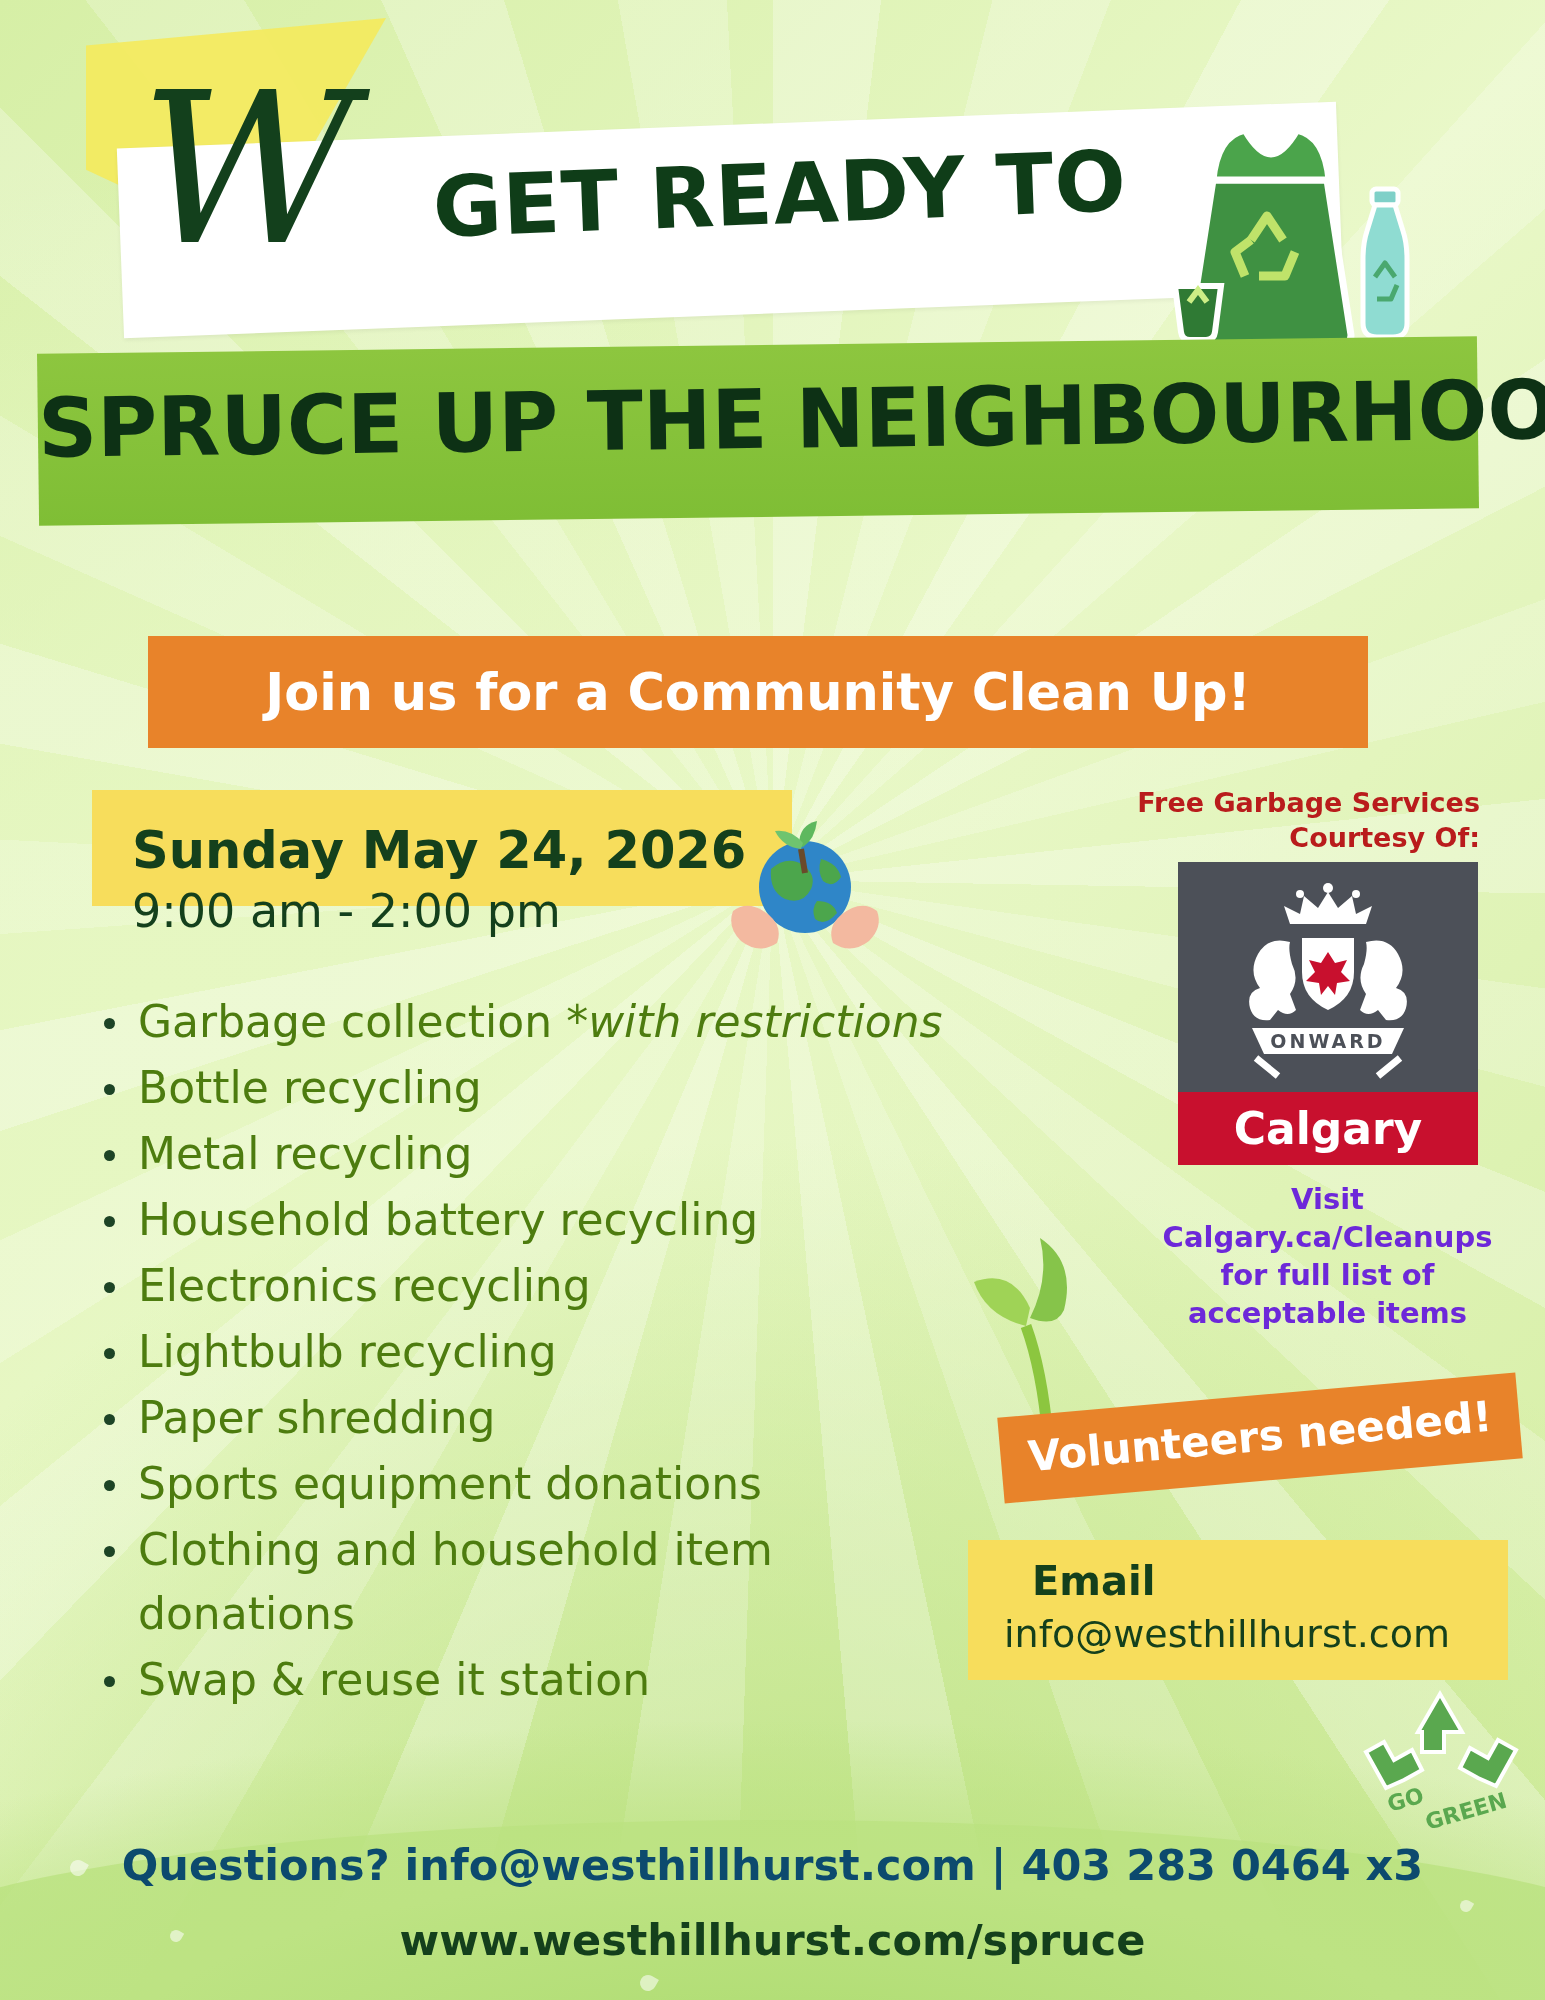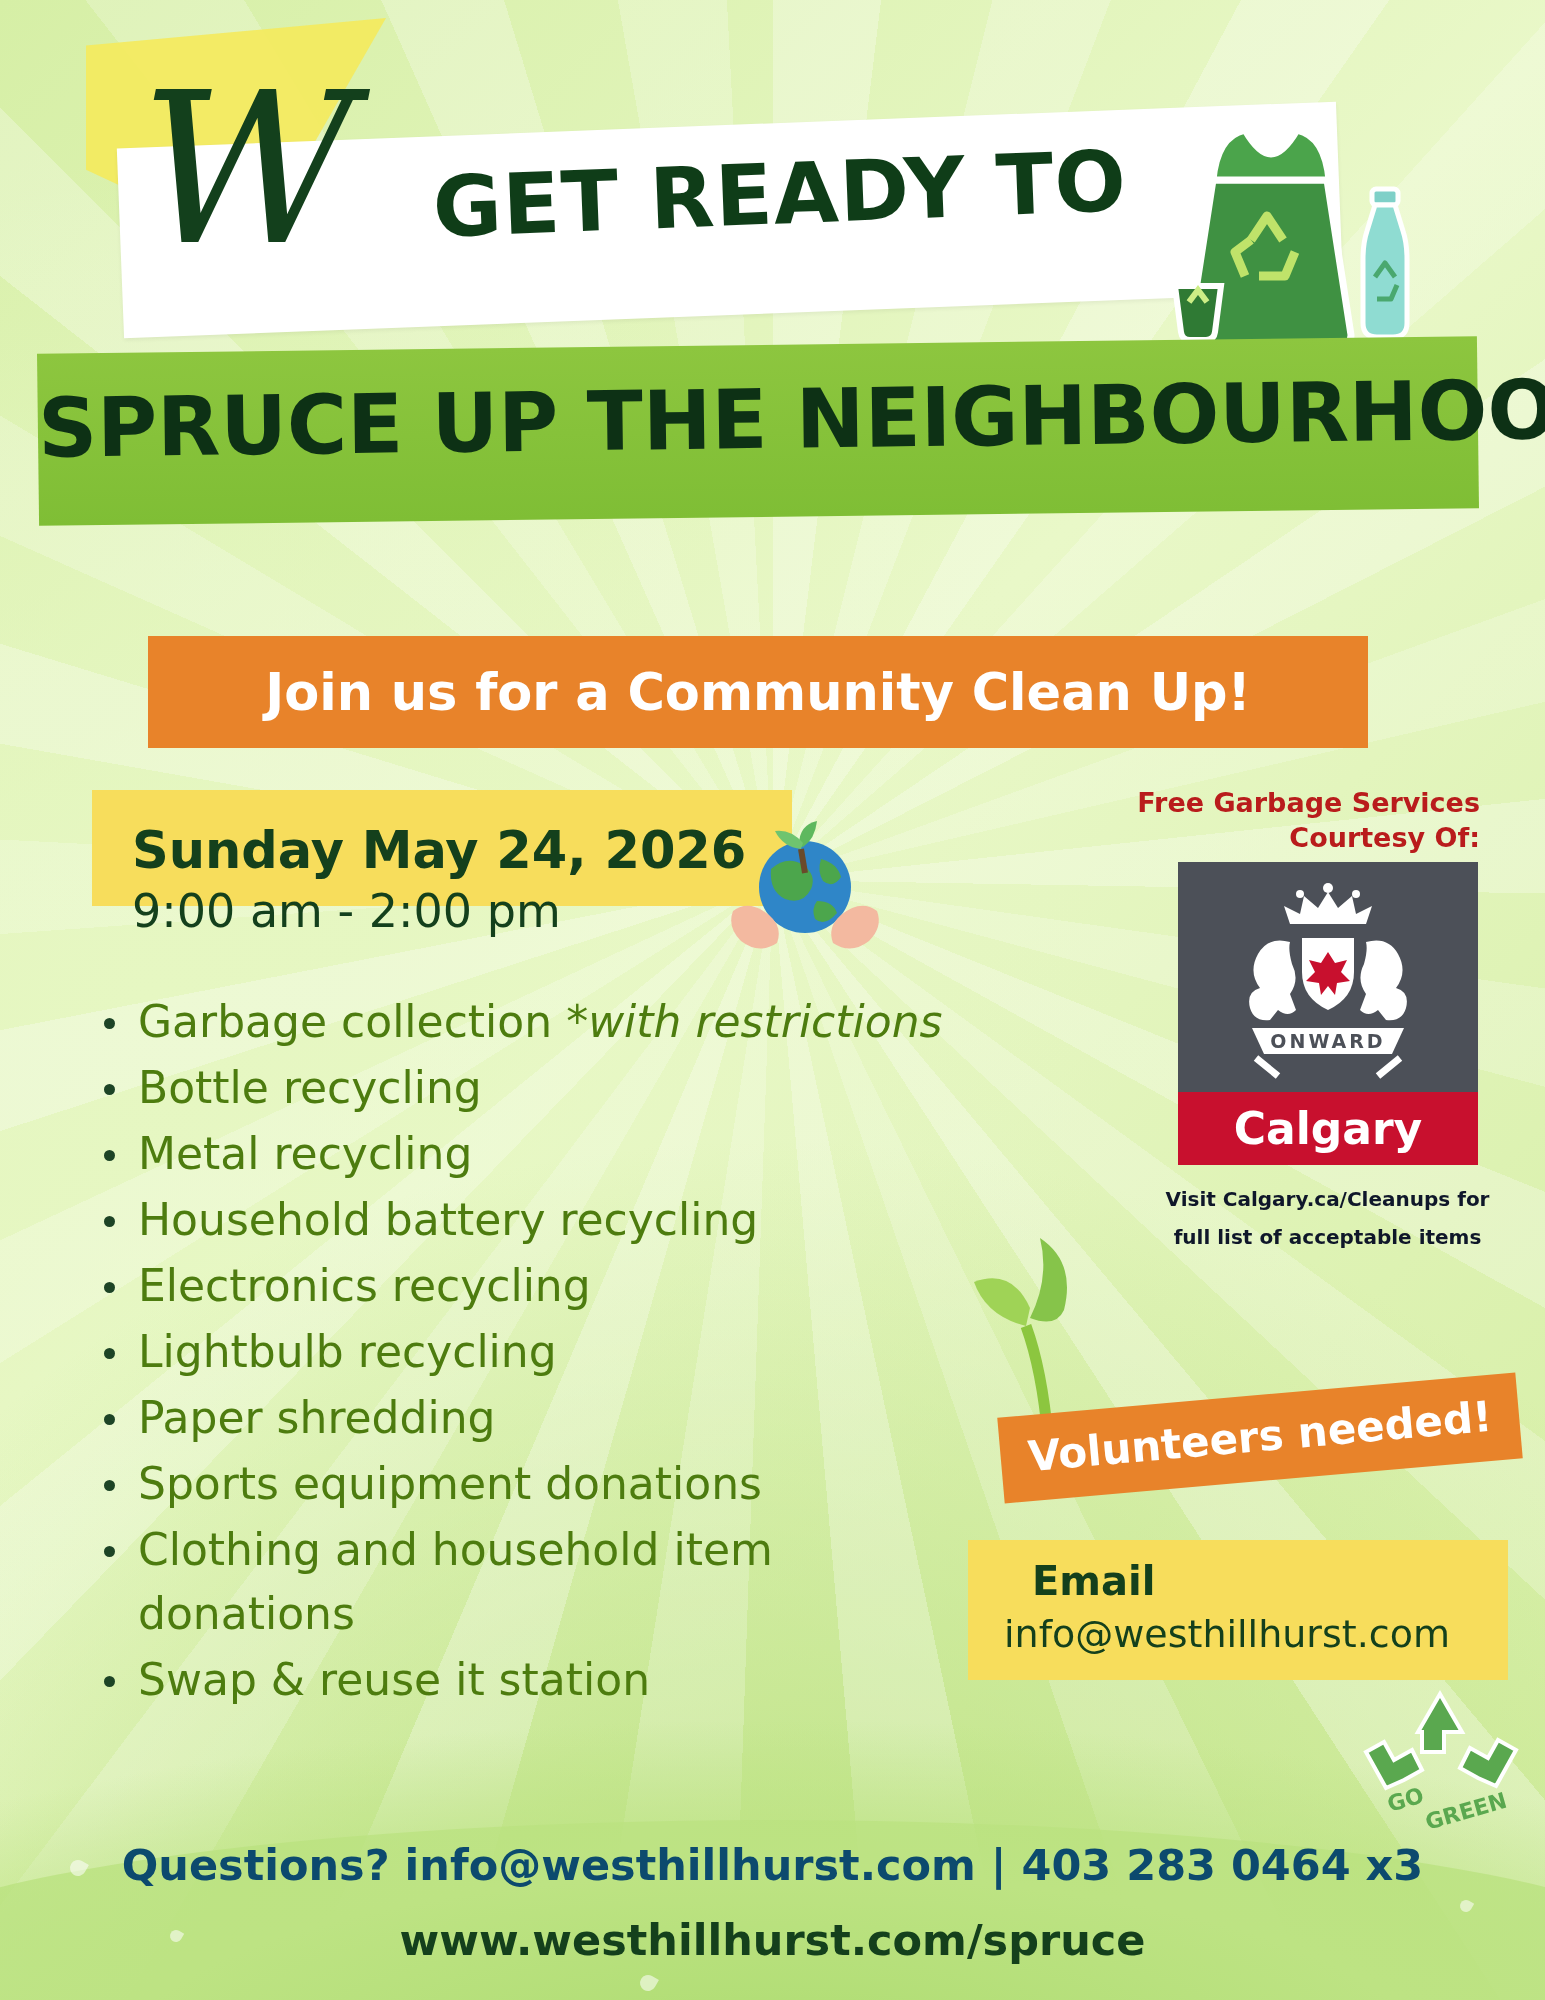--- a/index.html
+++ b/index.html
@@ -304,23 +304,23 @@
     color: #fff;
   }
   .visit-txt {
     position: absolute;
     left: 1155px;
     top: 1180px;
     width: 345px;
     text-align: center;
     font-family: "DejaVu Sans", sans-serif;
     font-weight: bold;
-    font-size: 20px;
+    font-size: 29px;
     line-height: 38px;
-    color: #0f172a;
+    color: #6d28d9;
   }
   .art-sprout { position: absolute; left: 930px; top: 1230px; width: 200px; height: 210px; }
 
   .vol-band {
     position: absolute;
     left: 1000px;
     top: 1395px;
     width: 520px;
     height: 86px;
     background: #e8832a;

